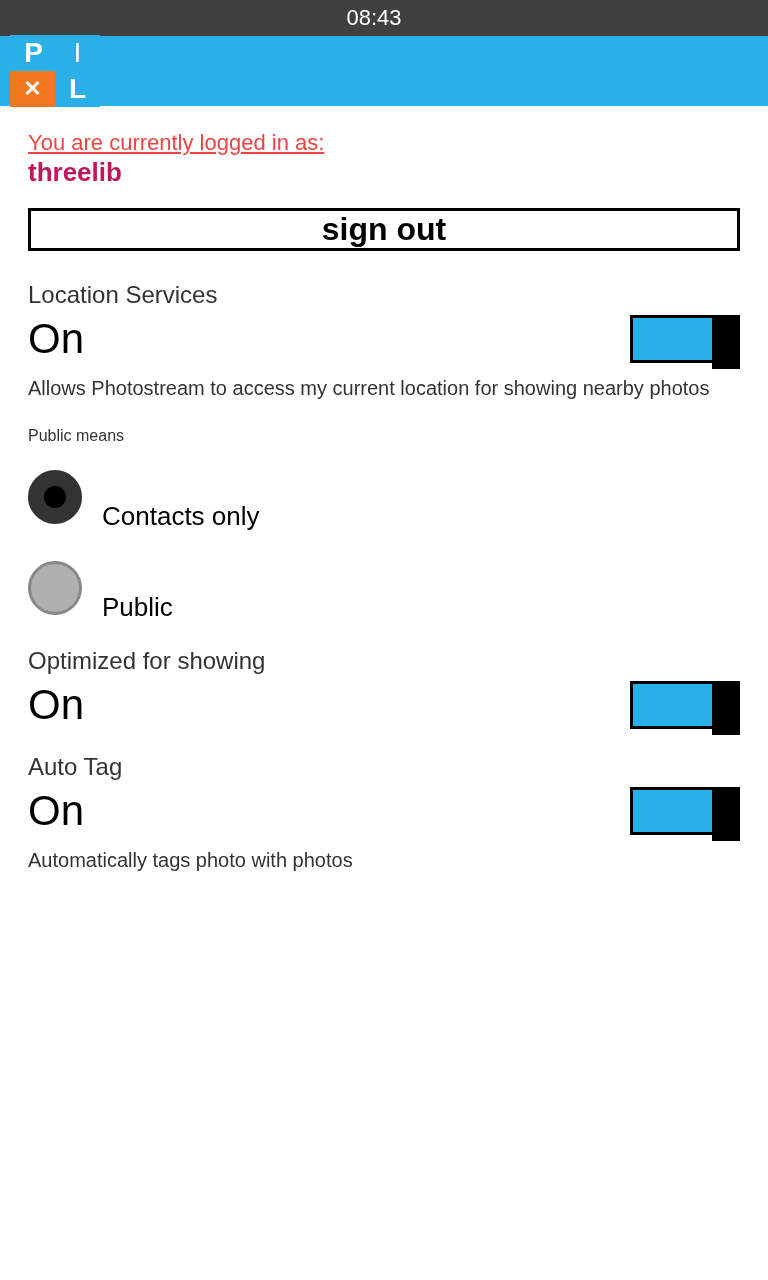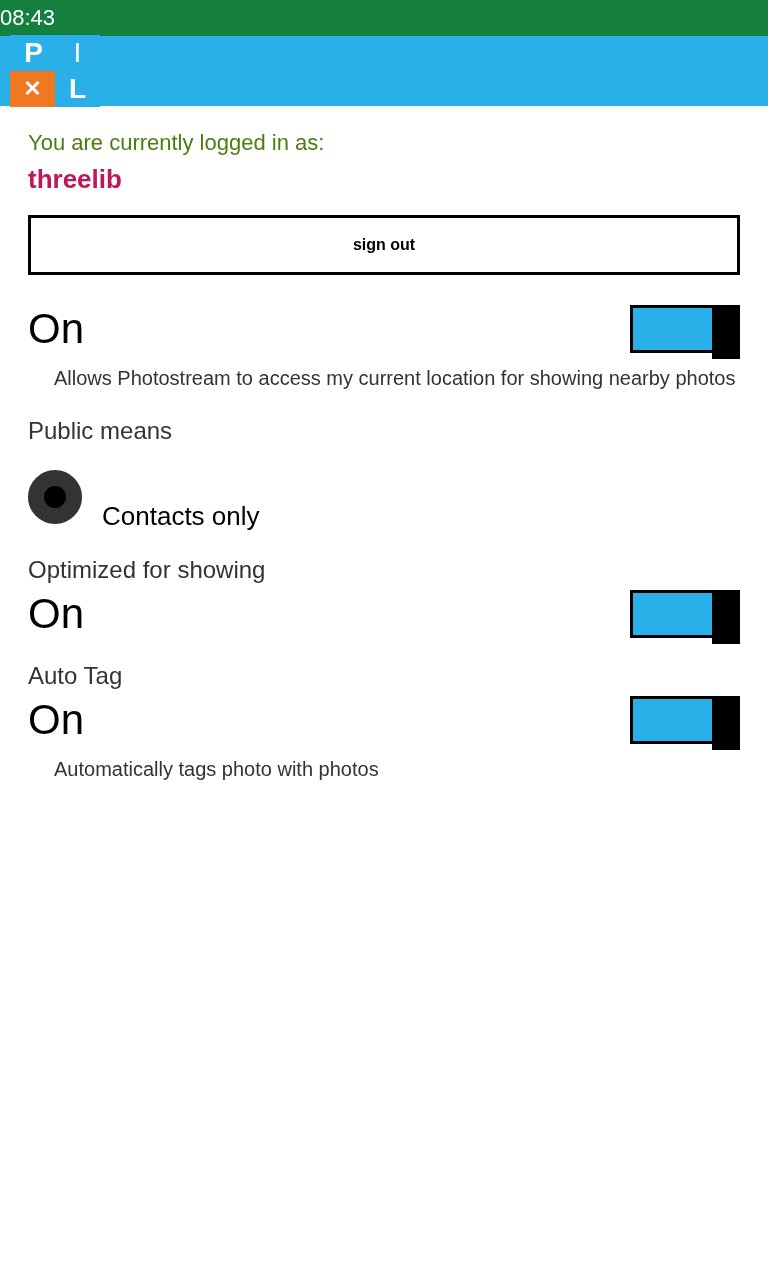--- a/index.html
+++ b/index.html
@@ -6,25 +6,25 @@
     body {
       width: 768px;
       min-height: 1280px;
       font-family: 'Segoe UI', Arial, sans-serif;
       background: #ffffff;
       color: #000000;
     }
 
     
     .status-bar {
-      background: #15803d;
-      height: 36px;
-      display: flex;
-      align-items: center;
-      justify-content: flex-start;
+      background: #404040;
+      height: 36px;
+      display: flex;
+      align-items: center;
+      justify-content: center;
       padding-right: 20px;
     }
     .status-bar .time {
       color: #ffffff;
       font-size: 22px;
       font-weight: 400;
     }
 
     
     .app-header {
@@ -88,37 +88,37 @@
       justify-content: center;
     }
 
     
     .content {
       padding: 24px 28px;
     }
 
     .logged-in-text {
       font-size: 22px;
-      color: #4d7c0f;
-      margin-bottom: 8px;
+      color: #ef4444;
+      margin-bottom: 1px;
+      text-decoration: underline;
     }
     .username {
       font-size: 26px;
       font-weight: 700;
       color: #be185d;
       margin-bottom: 20px;
     }
 
     
     .sign-out-btn {
       width: 100%;
       border: 3px solid #000;
       background: #fff;
-      padding: 18px;
-      font-size: 16px;
+      font-size: 32px;
       font-weight: 600;
       cursor: pointer;
       margin-bottom: 30px;
       display: block;
       text-align: center;
     }
 
     
     .section {
       margin-bottom: 24px;
@@ -163,26 +163,25 @@
       right: -3px;
       top: -3px;
     }
 
     
     .description {
       font-size: 20px;
       color: #333;
       line-height: 1.5;
       margin-bottom: 20px;
-      margin-left: 26px;
     }
 
     
     .public-means-label {
-      font-size: 24px;
+      font-size: 16px;
       color: #333;
       margin-bottom: 16px;
     }
 
     
     .radio-option {
       display: flex;
       align-items: center;
       margin-bottom: 20px;
       cursor: pointer;
@@ -238,39 +237,44 @@
 
 <div class="content">
 
   <div class="section">
     <div class="logged-in-text">You are currently logged in as:</div>
     <div class="username">threelib</div>
     <button class="sign-out-btn">sign out</button>
   </div>
 
   <div class="section">
+    <div class="section-label">Location Services</div>
     <div class="toggle-row">
       <span class="toggle-state">On</span>
       <div class="toggle-switch">
         <div class="toggle-track">
           <div class="toggle-thumb"></div>
         </div>
       </div>
     </div>
     <div class="description">Allows Photostream to access my current location for showing nearby photos</div>
   </div>
 
   <div class="section">
     <div class="public-means-label">Public means</div>
 
     <div class="radio-option">
       <div class="radio-circle selected"></div>
       <span class="radio-label">Contacts only</span>
     </div>
 
+    <div class="radio-option">
+      <div class="radio-circle"></div>
+      <span class="radio-label">Public</span>
+    </div>
   </div>
 
   <div class="section">
     <div class="section-label">Optimized for showing</div>
     <div class="toggle-row">
       <span class="toggle-state">On</span>
       <div class="toggle-switch">
         <div class="toggle-track">
           <div class="toggle-thumb"></div>
         </div>

